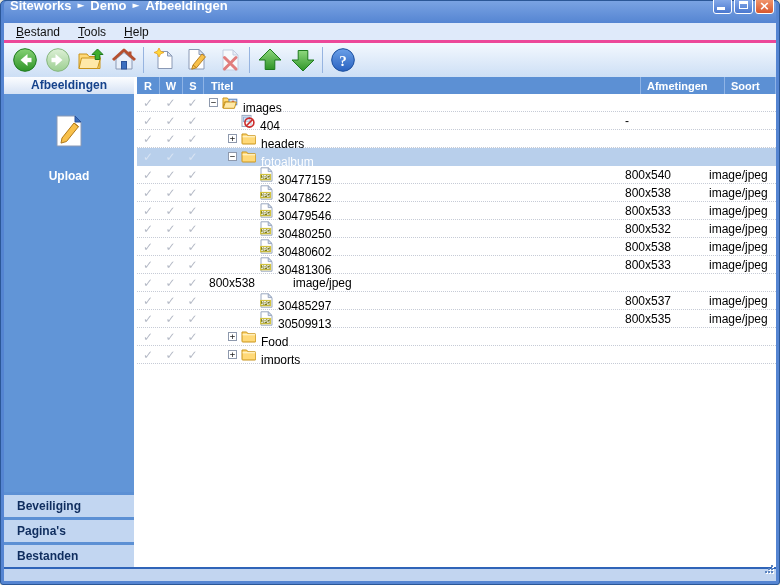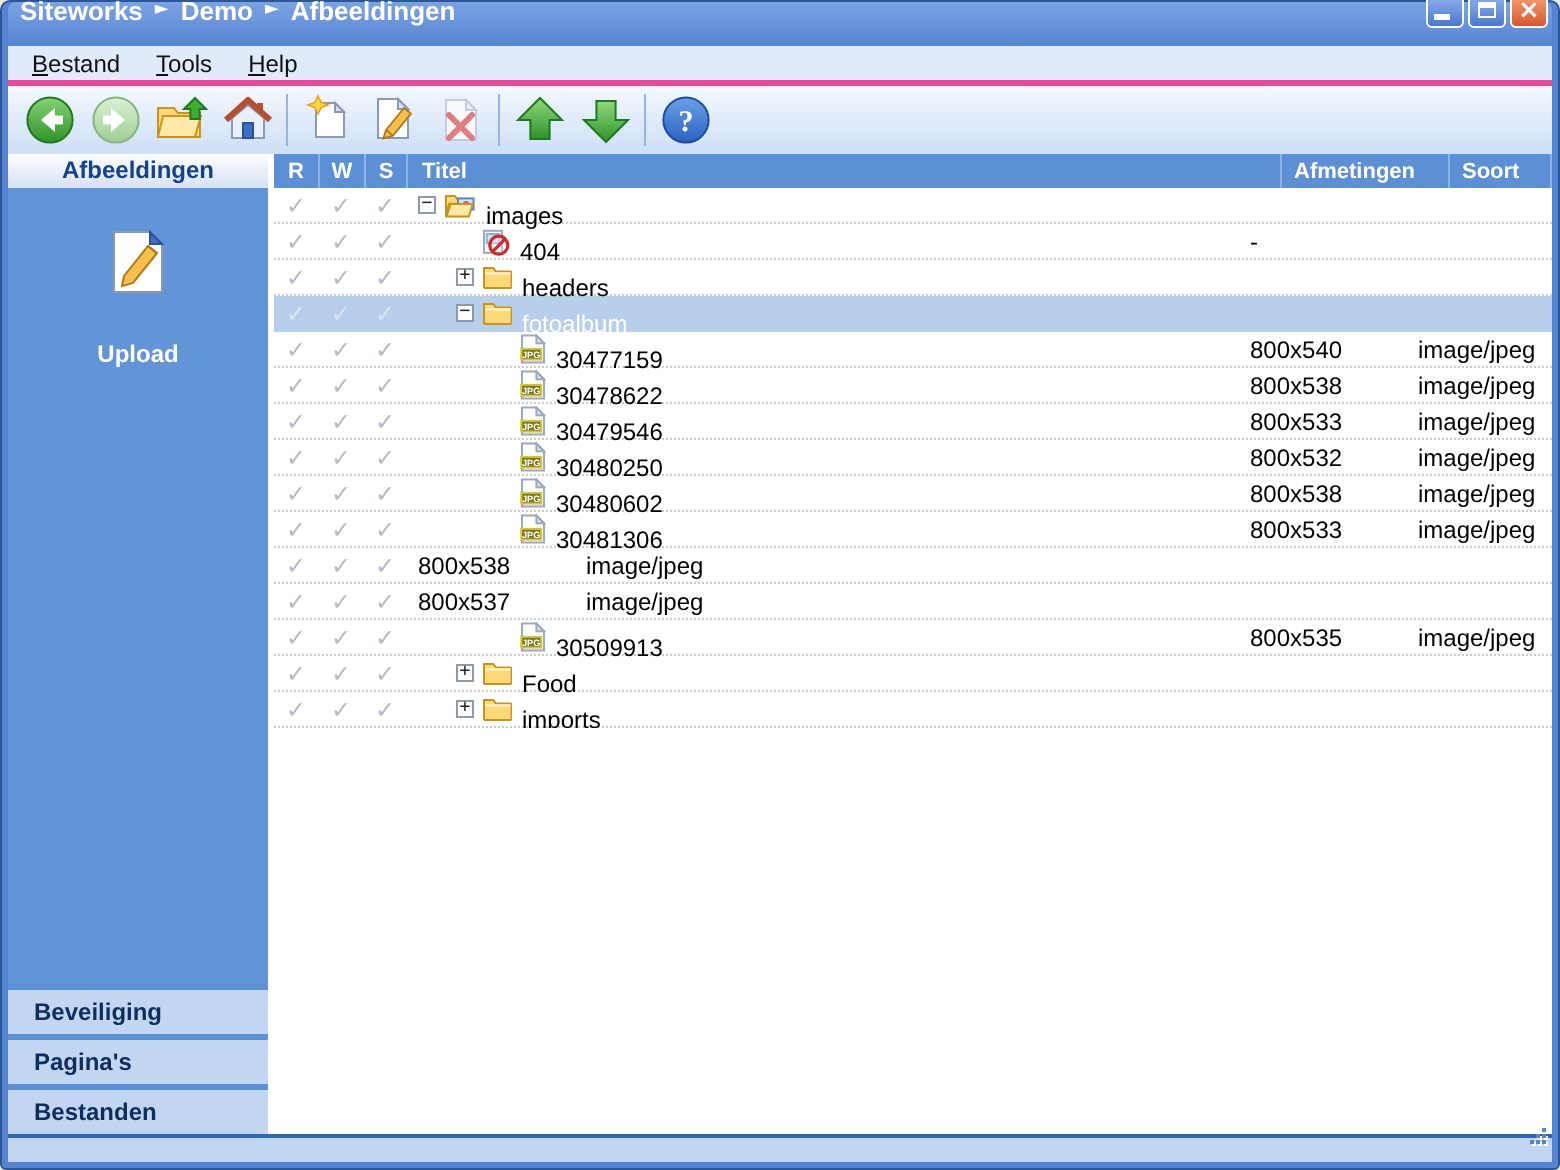--- a/index.html
+++ b/index.html
@@ -453,20 +453,33 @@
     <span class="check w">✓</span>
     <span class="check s">✓</span>
     <span class="cell afm">800x538</span>
     <span class="cell soort">image/jpeg</span>
   </div>
 
   <div class="row">
     <span class="check r">✓</span>
     <span class="check w">✓</span>
     <span class="check s">✓</span>
+    <span class="cell titel">
+      <span class="indent" style="width: 44px;"></span>
+      <span class="expander none"></span>
+      <span class="tree-icon">
+                  <svg width="13" height="15" viewBox="0 0 13 15">
+                    <path d="M1 0.8 h7.2 l3.8 3.8 v9.6 H1 z" fill="#fff" stroke="#9aa8c0"></path>
+                    <path d="M8.2 0.8 l3.8 3.8 h-3.8 z" fill="#dbe5f4" stroke="#9aa8c0"></path>
+                    <rect x="0.6" y="7.4" width="10" height="5.4" fill="#7a7a1e" stroke="#d8c63a"></rect>
+                    <text x="5.6" y="11.8" font-size="4.6" font-weight="bold" fill="#ffffff" text-anchor="middle" font-family="Liberation Sans, sans-serif">JPG</text>
+                  </svg>
+                </span>
+      <span class="label">30485297</span>
+    </span>
     <span class="cell afm">800x537</span>
     <span class="cell soort">image/jpeg</span>
   </div>
 
   <div class="row">
     <span class="check r">✓</span>
     <span class="check w">✓</span>
     <span class="check s">✓</span>
     <span class="cell titel">
       <span class="indent" style="width: 44px;"></span>

